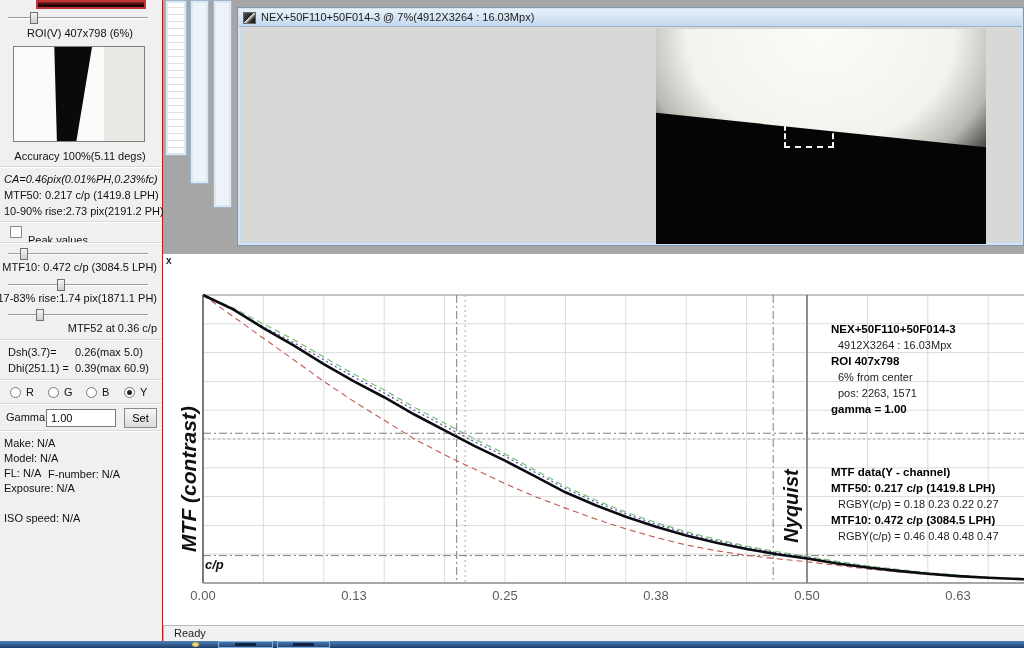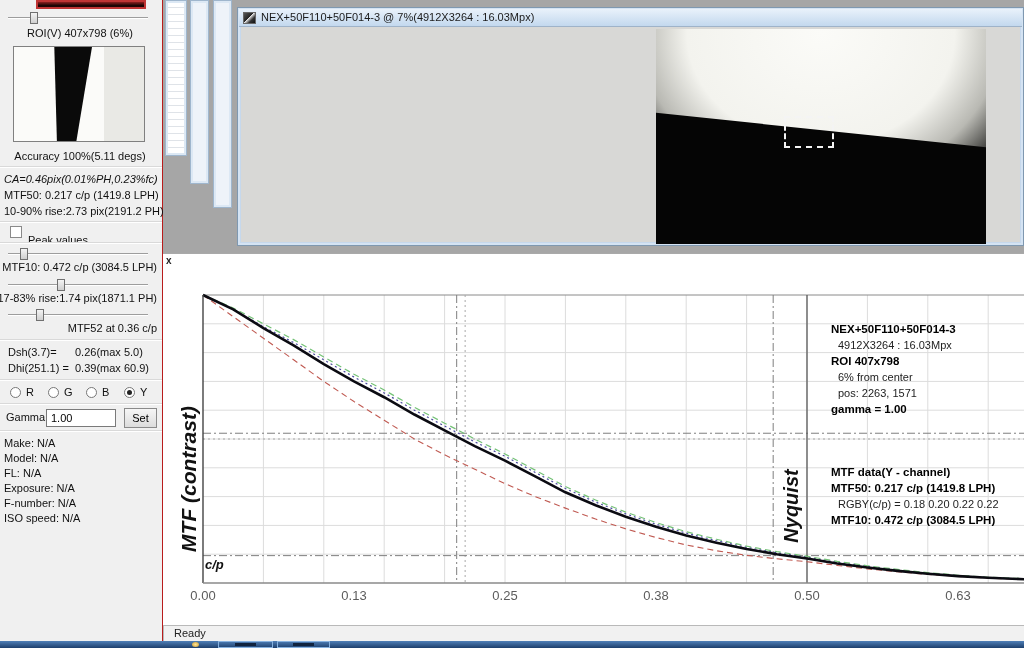--- a/index.html
+++ b/index.html
@@ -170,21 +170,21 @@
   <div class="divider" style="top:403px;"></div>
   <div class="statline" style="left:6px;top:411px;">Gamma:</div>
   <input id="gamma-input" value="1.00" style="">
   <button id="set-btn">Set</button>
 
   <div class="divider" style="top:430px;"></div>
   <div class="statline" style="top:437px;">Make: N/A</div>
   <div class="statline" style="top:452px;">Model: N/A</div>
   <div class="statline" style="top:467px;">FL: N/A</div>
   <div class="statline" style="top:482px;">Exposure: N/A</div>
-  <div class="statline" style="top:497px;">F-number: N/A</div>
+  <div class="statline" style="top:468px;margin-left:44px;">F-number: N/A</div>
   <div class="statline" style="top:512px;">ISO speed: N/A</div>
 </div>
 
 <div class="abs stack lines" style="left:165px;top:0;width:22px;height:156px;"></div>
 <div class="abs stack" style="left:190px;top:0;width:19px;height:184px;"></div>
 <div class="abs stack" style="left:213px;top:0;width:19px;height:208px;"></div>
 
 <div id="img-window" class="abs">
   <div id="img-titlebar">
     <span class="wicon"></span>
@@ -252,22 +252,23 @@
     <div class="b">NEX+50F110+50F014-3</div>
     <div class="n">4912X3264 : 16.03Mpx</div>
     <div class="b">ROI 407x798</div>
     <div class="n">6% from center</div>
     <div class="n">pos: 2263, 1571</div>
     <div class="b">gamma = 1.00</div>
   </div>
   <div class="legend" id="legend-mtf">
     <div class="b">MTF data(Y - channel)</div>
     <div class="b">MTF50: 0.217 c/p (1419.8 LPH)</div>
-    <div class="n">RGBY(c/p) = 0.18 0.20 0.22 0.22</div>
+    <div class="n">RGBY(c/p) = 0.18 0.23 0.22 0.27</div>
     <div class="b">MTF10: 0.472 c/p (3084.5 LPH)</div>
+    <div class="n">RGBY(c/p) = 0.46 0.48 0.48 0.47</div>
   </div>
 </div>
 
 <div id="statusbar" class="abs">
   <span>Ready</span>
 </div>
 <div id="taskbar" class="abs">
   <div id="start-orb"></div>
   <div class="tb-dot" style="left:192px;"></div>
   <div class="tb-btn" style="left:218px;width:55px;">

